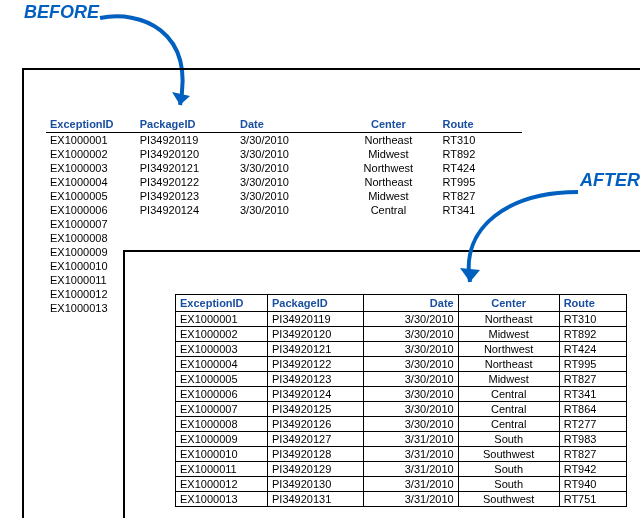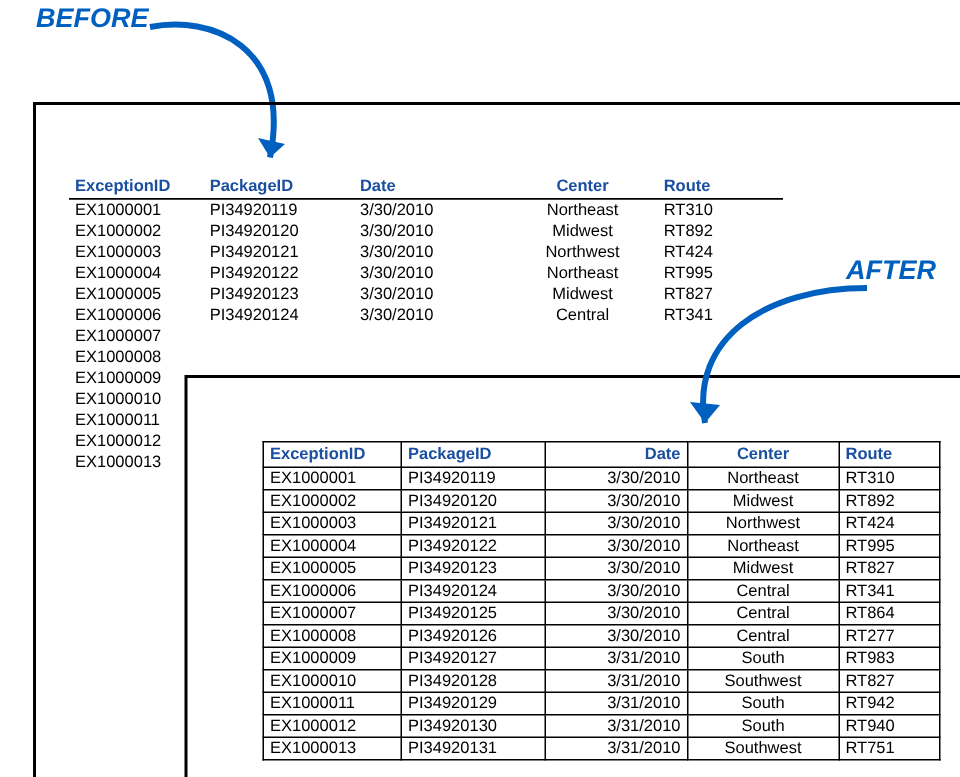--- a/index.html
+++ b/index.html
@@ -1,19 +1,19 @@
 <!DOCTYPE html>
 <html><head>
 <meta charset="utf-8">
 <style>
   html,body{margin:0;padding:0;font-family:Arial,Helvetica,sans-serif;background:#fff;color:#000;font-size:11px;}
   .canvas{position:relative;width:640px;height:518px;overflow:hidden;}
   .label{position:absolute;font-family:Arial,Helvetica,sans-serif;font-style:italic;font-weight:bold;color:#0060c0;font-size:18px;}
   .label.before{top:2px;left:24px;}
-  .label.after{top:170px;right:16px;}
+  .label.after{top:170px;right:0;}
   .arrow{position:absolute;pointer-events:none;}
   .frame{position:absolute;border:2px solid #000;}
   .frame.before{top:68px;left:22px;width:700px;height:600px;}
   .frame.after-border{top:250px;left:123px;width:700px;height:600px;}
   
   .before-wrap{position:absolute;top:116px;left:46px;width:476px;}
   .before-table{width:100%;border-collapse:collapse;table-layout:fixed;}
   .before-table th{color:#1a4fa0;font-weight:bold;border-bottom:1.5px solid #000;padding:2px 4px;text-align:center;font-size:11px;}
   .before-table td{padding:1px 4px;font-size:11px;}
   .before-table .c-ex{width:86px;text-align:left;}

